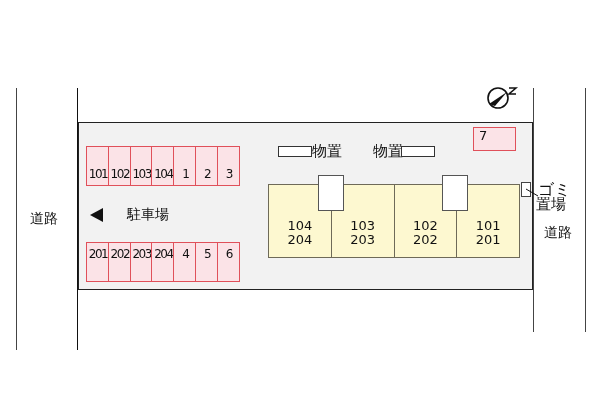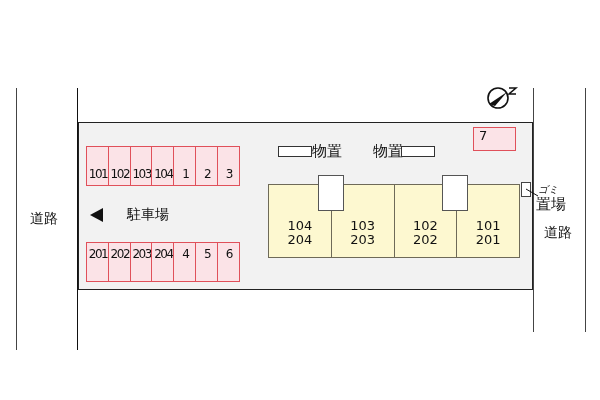--- a/index.html
+++ b/index.html
@@ -127,14 +127,14 @@
     <div>201</div>
   </div>
 </div>
 <div class="entry" style="left:318px;"></div>
 <div class="entry" style="left:442px;"></div>
 
 <div class="abs" style="left:521px; top:182px; width:10px; height:15px; background:#fff; border:1.2px solid #444; box-sizing:border-box;"></div>
 <svg class="abs" style="left:526px; top:188px;" width="14" height="10">
     <line x1="0" y1="1" x2="12" y2="8" stroke="#111" stroke-width="1"></line>
   </svg>
-<div class="label" style="left:538px; top:184px; font-size:10px; line-height:12px;font-style:italic;">ゴミ</div>
+<div class="label" style="left:538px; top:184px; font-size:16px; line-height:12px;">ゴミ</div>
 <div class="label" style="left:536px; top:198px; font-size:15px; line-height:13px;">置場</div>
 
 </body></html>

